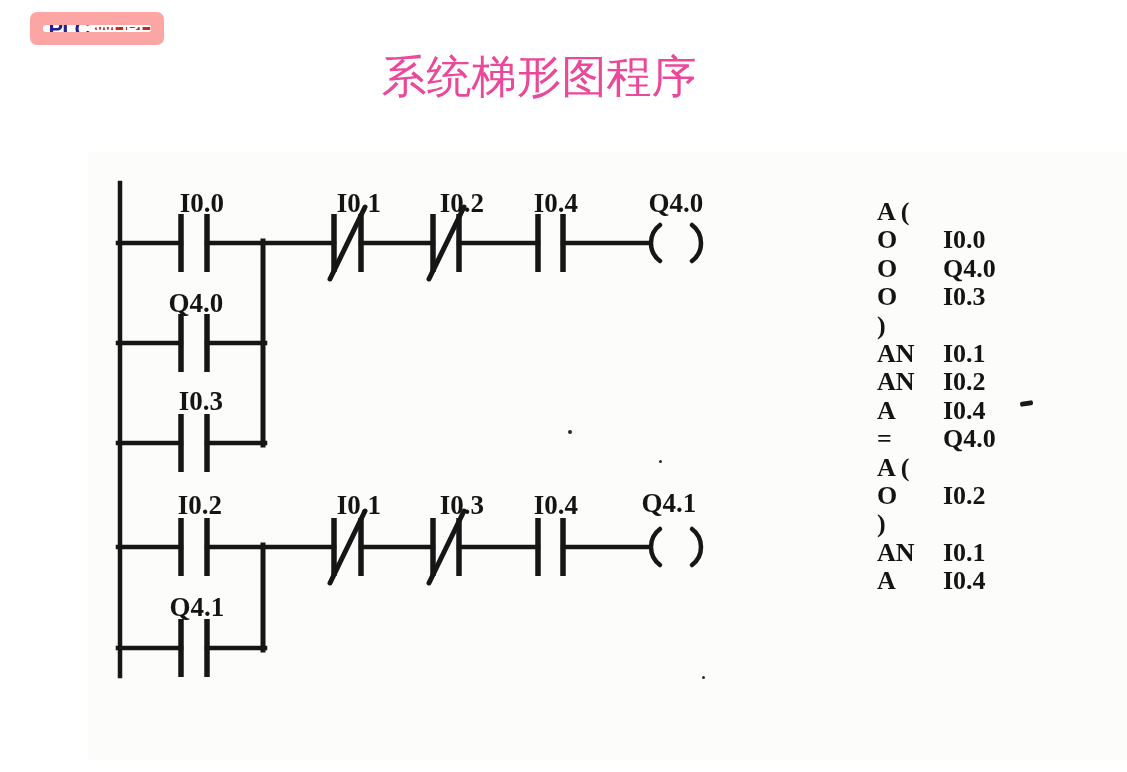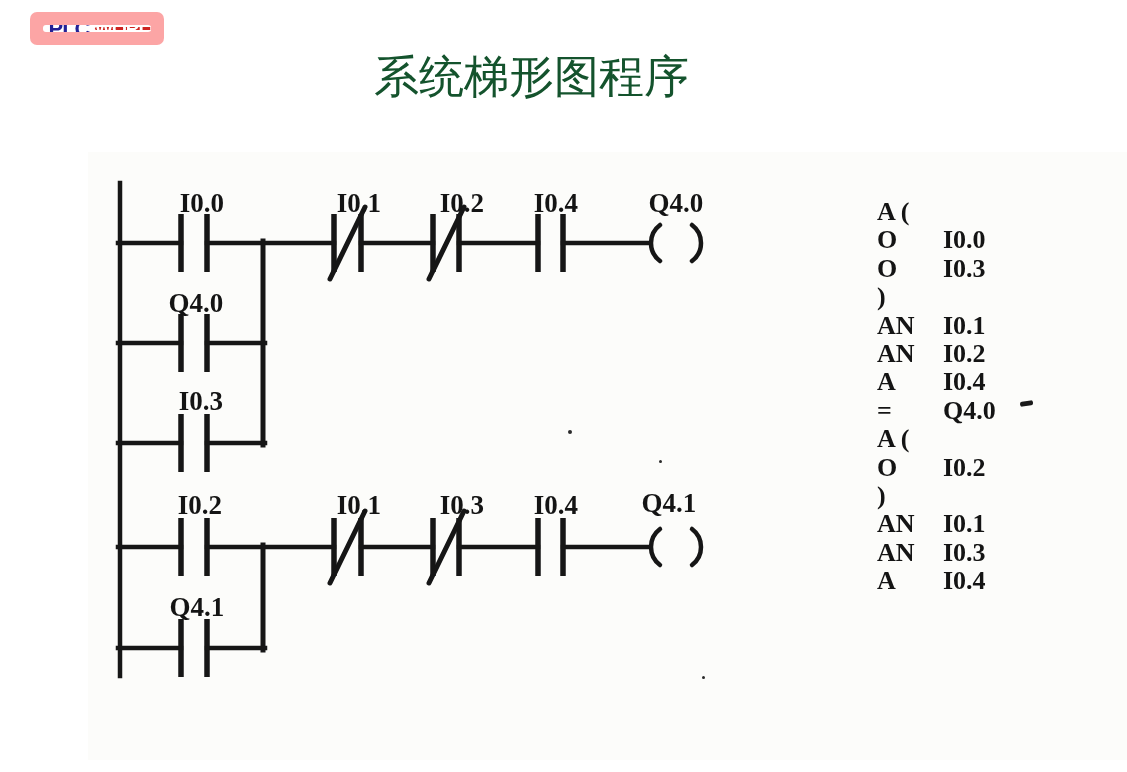--- a/index.html
+++ b/index.html
@@ -15,22 +15,22 @@
   .logo-inner{display:flex;width:100%;height:100%;background:#ffffff;border-radius:3px;overflow:hidden;}
   .logo-plc{flex:0 0 52px;display:flex;align-items:center;justify-content:center;
         color:#232196;font-family:"Liberation Sans",sans-serif;font-weight:bold;
         font-size:22px;letter-spacing:-1px;}
   .logo-world{flex:1;margin:2px 2px 2px 0;background:#cd2420;border-radius:2px;
         display:flex;align-items:center;justify-content:center;color:#ffffff;
         font-family:"Liberation Sans",sans-serif;font-weight:bold;font-size:19px;letter-spacing:-1px;text-align:right;}
 
   
   .title{position:absolute;left:374px;top:50px;width:330px;height:54px;
-        color:#14532d;font-size:45px;line-height:54px;white-space:nowrap;
-        font-family:"Liberation Serif","DejaVu Serif",serif;}
+        color:#ec4899;font-size:45px;line-height:54px;white-space:nowrap;
+        font-family:"Liberation Serif","DejaVu Serif",serif;text-align:center;}
 
   
   svg.ladder{position:absolute;left:0;top:0;}
   .wire{stroke:#161616;stroke-width:4.5;stroke-linecap:square;}
   .bar{stroke:#161616;stroke-width:5.5;stroke-linecap:butt;}
   .slash{stroke:#161616;stroke-width:5;stroke-linecap:round;}
   .junction{stroke:#161616;stroke-width:5;stroke-linecap:square;}
   .coil{stroke:#161616;stroke-width:4.5;fill:none;stroke-linecap:round;}
   .lbl{font-family:"Liberation Serif","DejaVu Serif",serif;font-weight:bold;
         font-size:27px;fill:#141414;text-anchor:middle;}
@@ -169,31 +169,31 @@
         <line class="bar" x1="181" y1="619" x2="181" y2="677"></line>
         <line class="bar" x1="207" y1="619" x2="207" y2="677"></line>
       </g>
       <text class="lbl" x="197" y="616">Q4.1</text>
     </g>
   </svg>
 
   <div class="stl">
     <div class="stl-line"><span class="stl-op">A (</span><span class="stl-arg"></span></div>
     <div class="stl-line"><span class="stl-op">O</span><span class="stl-arg">I0.0</span></div>
+    <div class="stl-line"><span class="stl-op">O</span><span class="stl-arg">Q4.0</span></div>
     <div class="stl-line"><span class="stl-op">O</span><span class="stl-arg">I0.3</span></div>
     <div class="stl-line"><span class="stl-op">)</span><span class="stl-arg"></span></div>
     <div class="stl-line"><span class="stl-op">AN</span><span class="stl-arg">I0.1</span></div>
     <div class="stl-line"><span class="stl-op">AN</span><span class="stl-arg">I0.2</span></div>
     <div class="stl-line"><span class="stl-op">A</span><span class="stl-arg">I0.4</span></div>
     <div class="stl-line"><span class="stl-op">=</span><span class="stl-arg">Q4.0</span></div>
     <div class="stl-line"><span class="stl-op">A (</span><span class="stl-arg"></span></div>
     <div class="stl-line"><span class="stl-op">O</span><span class="stl-arg">I0.2</span></div>
     <div class="stl-line"><span class="stl-op">)</span><span class="stl-arg"></span></div>
     <div class="stl-line"><span class="stl-op">AN</span><span class="stl-arg">I0.1</span></div>
-    <div class="stl-line"><span class="stl-op">AN</span><span class="stl-arg">I0.3</span></div>
     <div class="stl-line"><span class="stl-op">A</span><span class="stl-arg">I0.4</span></div>
   </div>
 
   <div class="dash"></div>
   <div class="speck" style="left:568px;top:430px;width:4px;height:4px;"></div>
   <div class="speck" style="left:659px;top:460px;width:3px;height:3px;"></div>
   <div class="speck" style="left:702px;top:676px;width:3px;height:3px;"></div>
 </div>
 
 </body></html>

